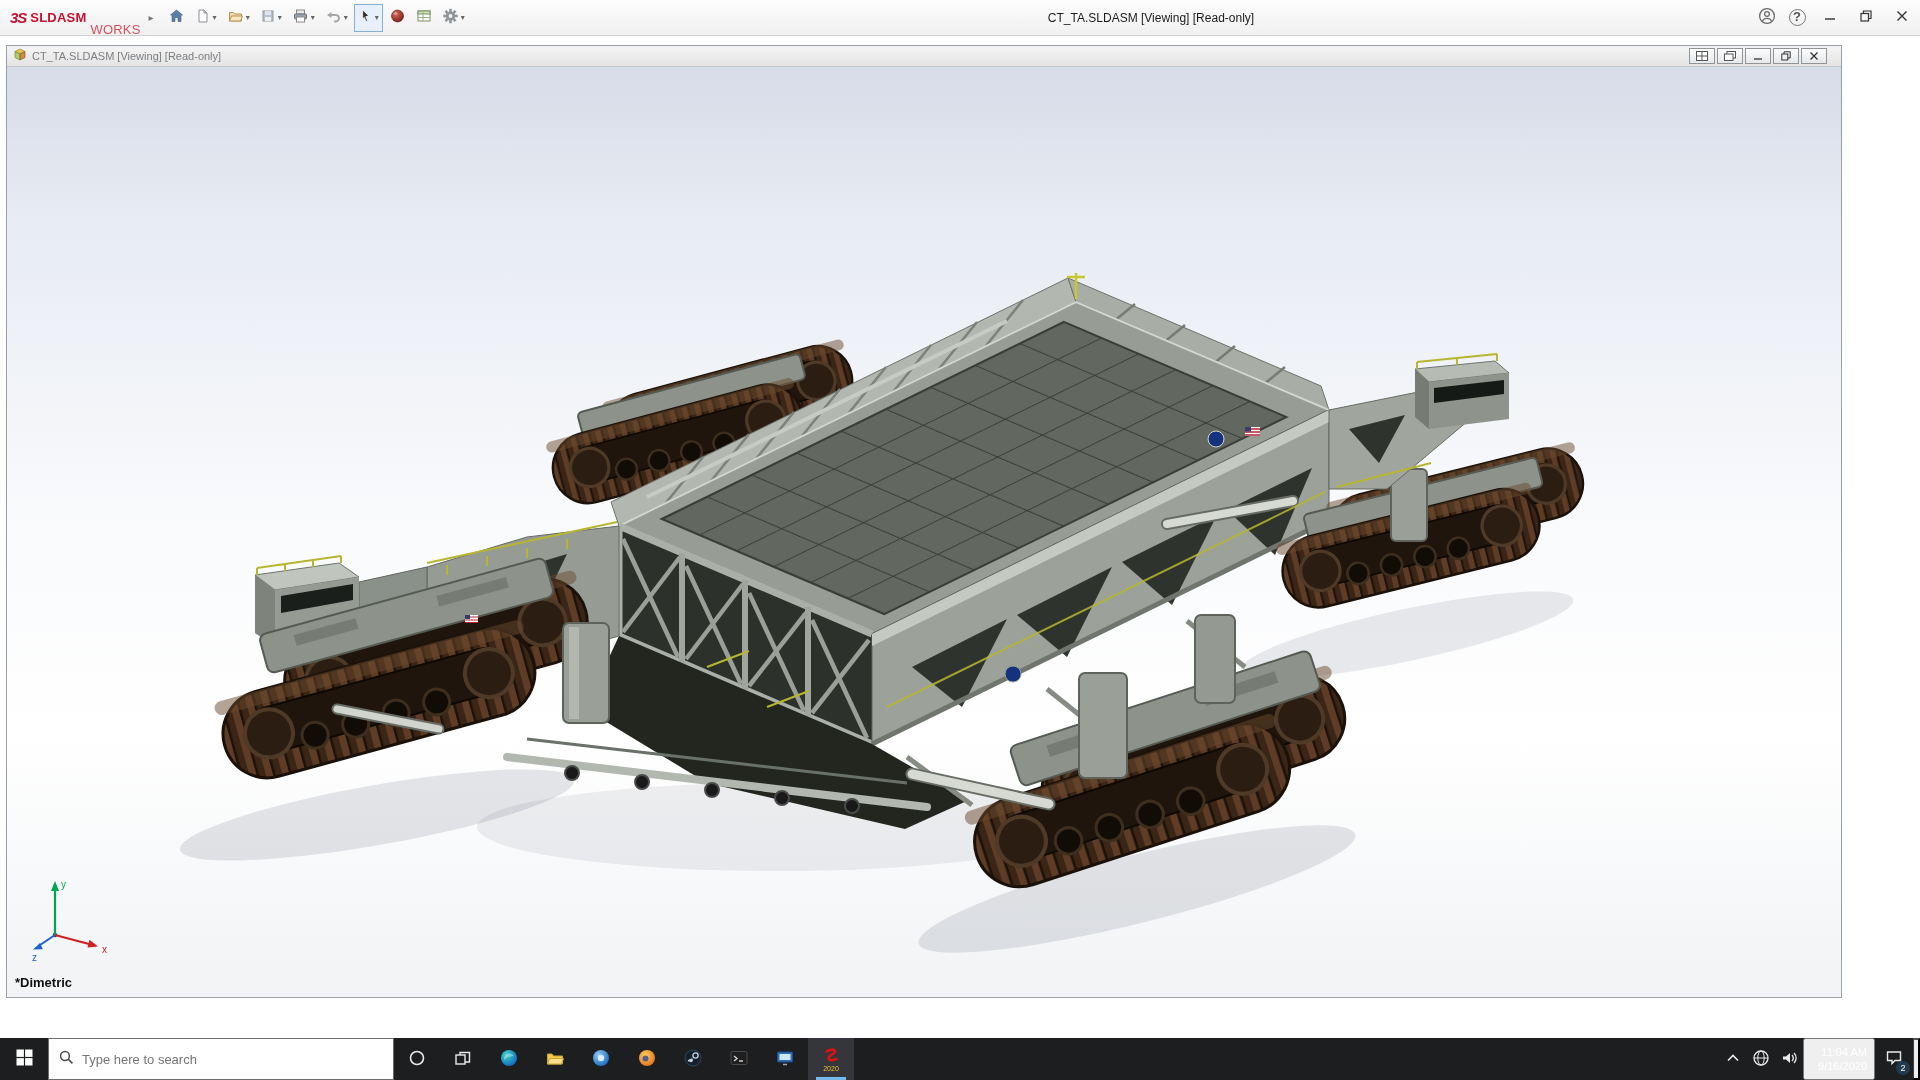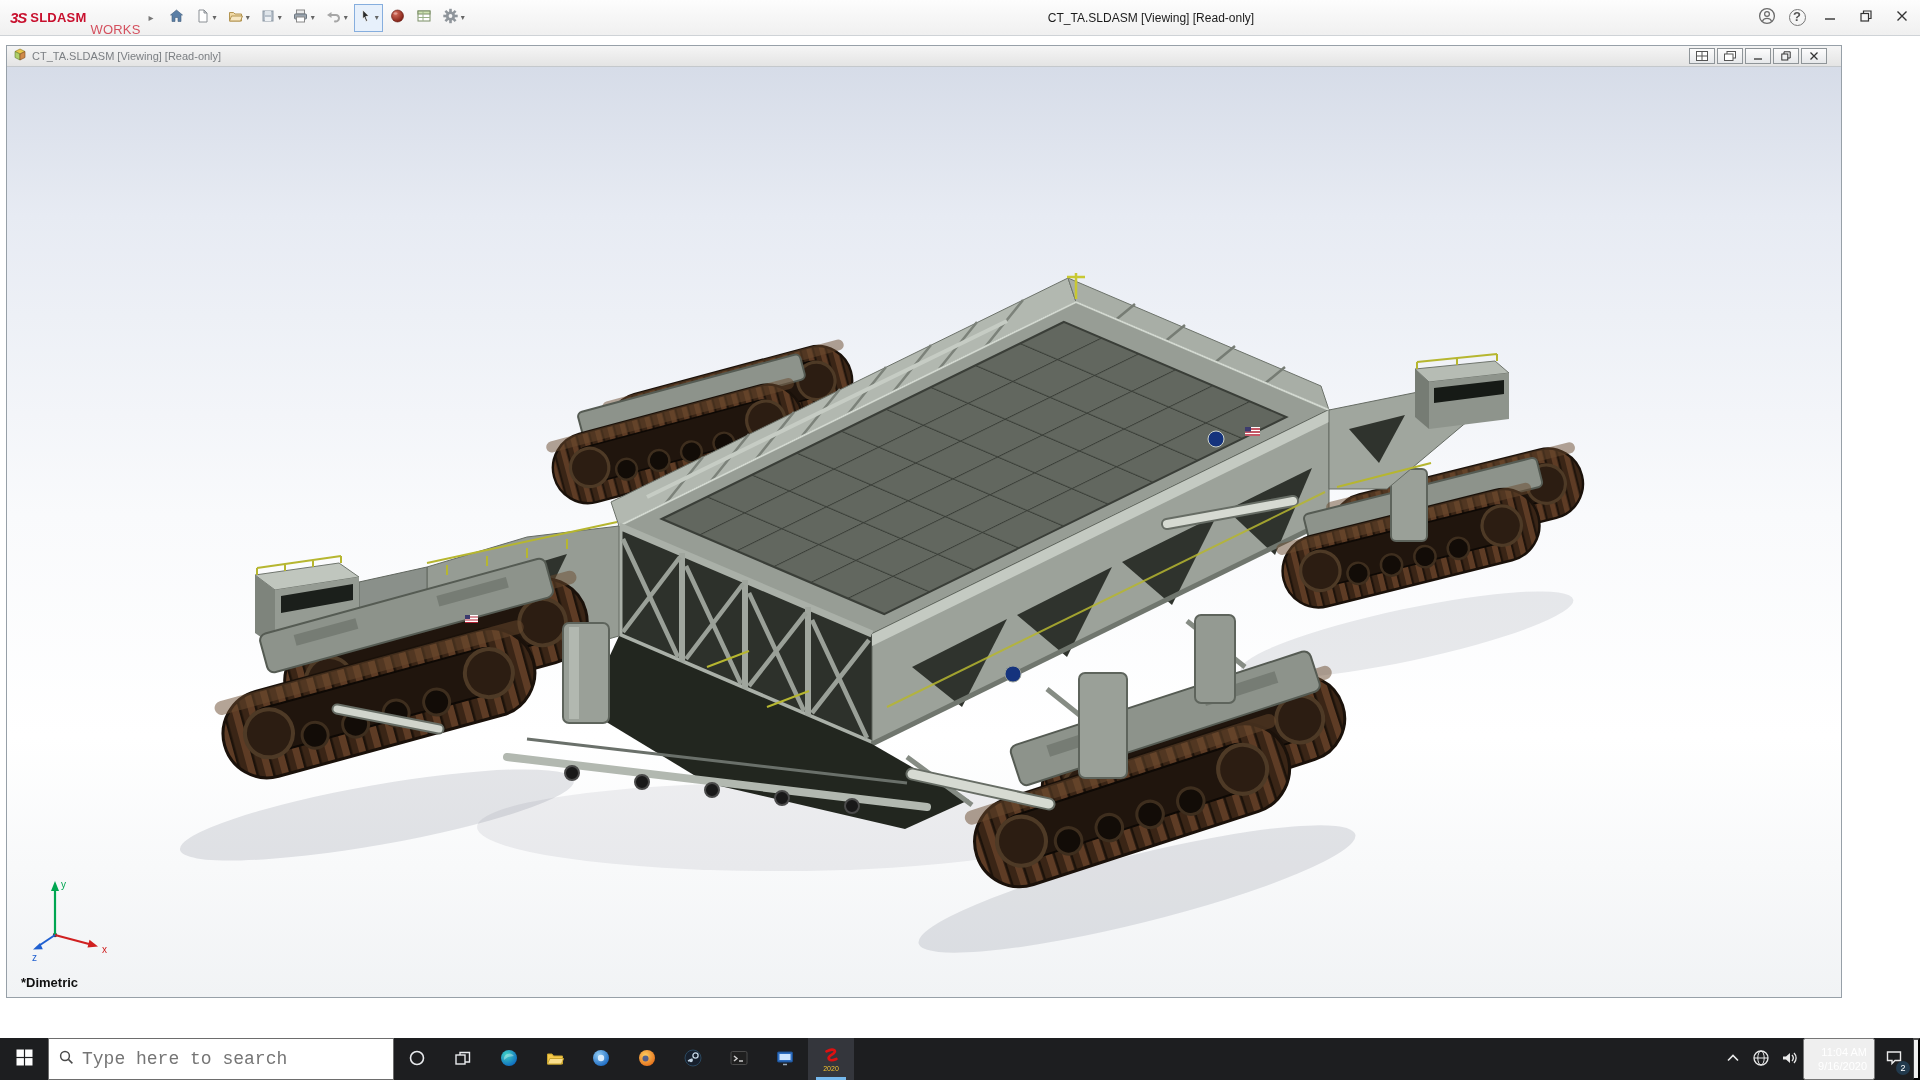--- a/index.html
+++ b/index.html
@@ -26,27 +26,27 @@
   .client { position:relative; height:1002px; background:#ffffff; }
   .docwin { position:absolute; left:6px; top:9px; width:1836px; height:953px; border:1px solid #97a0a8; background:#fff; }
   .doc-titlebar { height:21px; background:linear-gradient(#f5f5f5,#e4e4e4); border-bottom:1px solid #c4c8cc; display:flex; align-items:center; padding:0 6px; font-size:11px; color:#7b7f83; }
   .doc-title-text { margin-left:5px; white-space:nowrap; }
   .doc-controls { margin-left:auto; display:flex; gap:2px; padding-right:8px; }
   .dc-btn { width:26px; height:16px; border:1px solid #8f9599; background:linear-gradient(#fdfdfd,#e6e8ea); display:flex; align-items:center; justify-content:center; }
 
   .viewport { position:relative; height:930px; overflow:hidden; background:linear-gradient(180deg,#d6dce8 0%,#e7ebf3 16%,#f9fafc 48%,#ffffff 72%,#f1f3f5 100%); }
   .model-svg { position:absolute; inset:0; width:100%; height:100%; }
   .triad { position:absolute; left:24px; bottom:34px; }
-  .view-label { position:absolute; left:14px; bottom:7px; font-size:13px; font-weight:bold; color:#101010;text-align:right; }
+  .view-label { position:absolute; left:8px; bottom:7px; font-size:13px; font-weight:bold; color:#101010;text-align:right; }
 
   
   .taskbar { height:42px; background:#1d1e20; display:flex; align-items:stretch; color:#eaeaea; }
   .tb-start { width:48px; display:flex; align-items:center; justify-content:center; background:transparent; border:none; }
   .tb-search { width:346px; background:#ffffff; border:1px solid #6d6d6d; display:flex; align-items:center; padding:0 10px; gap:8px; }
-  .tb-search input { border:none; outline:none; font-size:18px; color:#701a75; width:100%; font-family:Liberation Mono, monospace; background:transparent; }
+  .tb-search input { border:none; outline:none; font-size:13px; color:#701a75; width:100%; font-family:Liberation Sans, sans-serif; background:transparent; }
   .tb-app { width:46px; display:flex; flex-direction:column; align-items:center; justify-content:center; background:transparent; border:none; position:relative; }
   .tb-app.running { background:#34363c; }
   .run-indicator { position:absolute; bottom:0; left:8px; right:8px; height:3px; background:#76b9ed; }
   .sw-year { font-size:7px; color:#f2c230; line-height:7px; margin-top:-1px; }
   .tray { margin-left:auto; display:flex; align-items:stretch; }
   .tray-btn { width:28px; display:flex; align-items:center; justify-content:center; background:transparent; border:none; position:relative; }
   .clock { width:72px; display:flex; flex-direction:column; align-items:flex-end; justify-content:center; padding-right:6px; font-size:11px; line-height:14px; color:#fff; }
   .notif { width:38px; }
   .badge { position:absolute; right:3px; bottom:5px; min-width:14px; height:14px; border-radius:7px; background:#223a4d; color:#fff; font-size:9px; line-height:14px; text-align:center; padding:0 2px; }
   .show-desktop { width:7px; border-left:1px solid #3f4043; }

